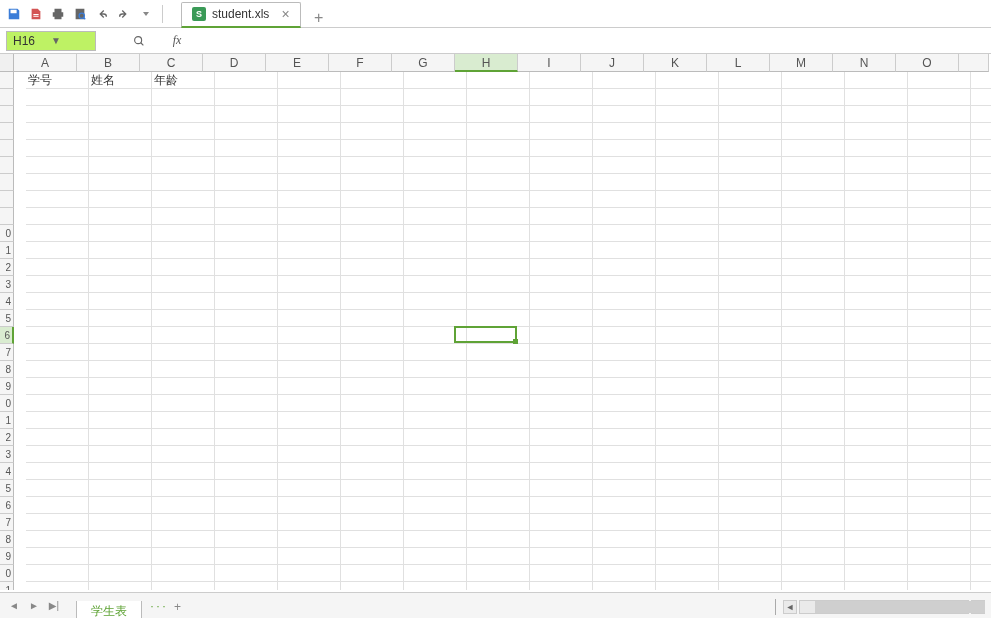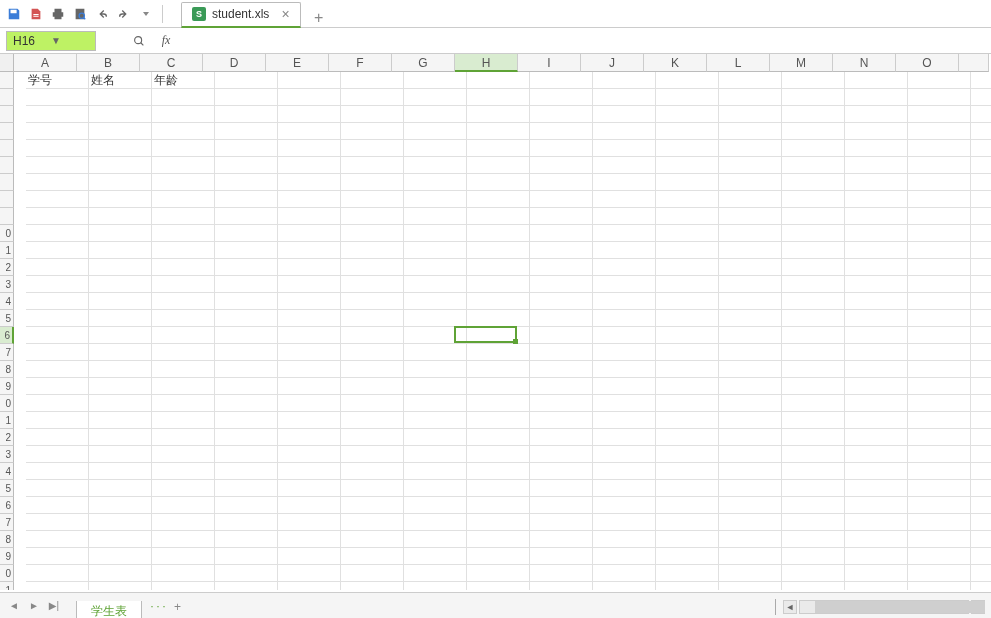--- a/index.html
+++ b/index.html
@@ -9,21 +9,21 @@
 .tb-sep { width:1px; height:18px; background:#ccc; margin:0 4px; }
 .tab-bar { display:flex; align-items:flex-end; margin-left:12px; height:28px; }
 .doc-tab { display:flex; align-items:center; gap:6px; padding:4px 10px; border:1px solid #bbb; border-bottom:2px solid #5fa336; background:#f5f5f5; border-radius:2px 2px 0 0; height:26px; cursor:pointer;}
 .doc-tab.active { background:#fff; }
 .doc-tab .close-x { color:#888; font-size:14px; margin-left:6px;}
 .add-tab { width:20px; height:20px; display:flex; align-items:center; justify-content:center; color:#888; cursor:pointer; margin-left:8px; font-size:16px;}
 .fx-row { height:26px; display:flex; align-items:center; border-bottom:1px solid #ccc; }
 .name-box { width:90px; height:20px; border:1px solid #bbb; margin-left:6px; display:flex; align-items:center; padding:0 6px; background:#bef264; }
 .name-box span { flex:1; }
 .name-box .dd { color:#666; font-size:10px;}
-.fx-icons { display:flex; align-items:center; margin-left:34px; gap:9px;}
+.fx-icons { display:flex; align-items:center; margin-left:34px; gap:20px;}
 .fx-icons .fx-ic { width:18px; height:18px; display:flex; align-items:center; justify-content:center; color:#555; cursor:pointer;}
 .fx-input { flex:1; height:20px; border:none; border-bottom:1px solid transparent; margin-left:6px; padding:0 6px; outline:none;}
 .grid-wrap { position:relative; height:536px; overflow:hidden; }
 .corner { position:absolute; left:0; top:0; width:14px; height:18px; background:#f0f0f0; border-right:1px solid #bbb; border-bottom:1px solid #bbb;}
 .col-headers { position:absolute; left:14px; top:0; height:18px; display:flex; }
 .col-h { width:63px; height:18px; border-right:1px solid #ccc; border-bottom:1px solid #bbb; background:#f5f5f5; text-align:center; line-height:18px; color:#555; cursor:pointer; }
 .col-h.active { background:#d9ecd0; border-bottom:2px solid #5fa336; }
 .row-headers { position:absolute; left:0; top:18px; width:14px; }
 .row-h { width:14px; height:17px; border-bottom:1px solid #ccc; border-right:1px solid #bbb; background:#f5f5f5; text-align:right; padding-right:2px; line-height:17px; font-size:10px; color:#555; cursor:pointer;}
 .row-h.active { background:#d9ecd0; border-right:2px solid #5fa336;}

